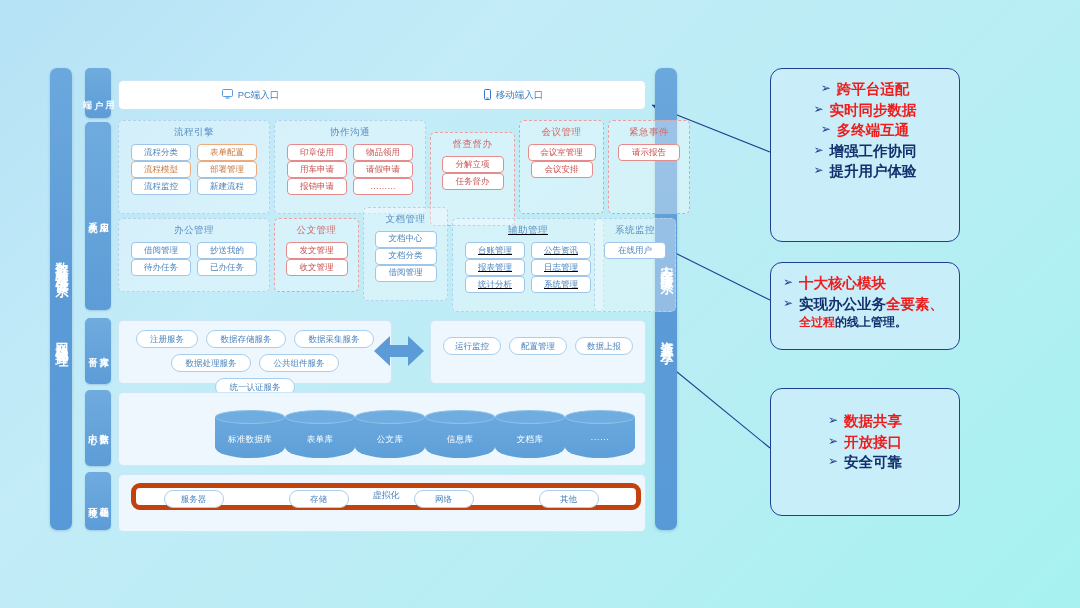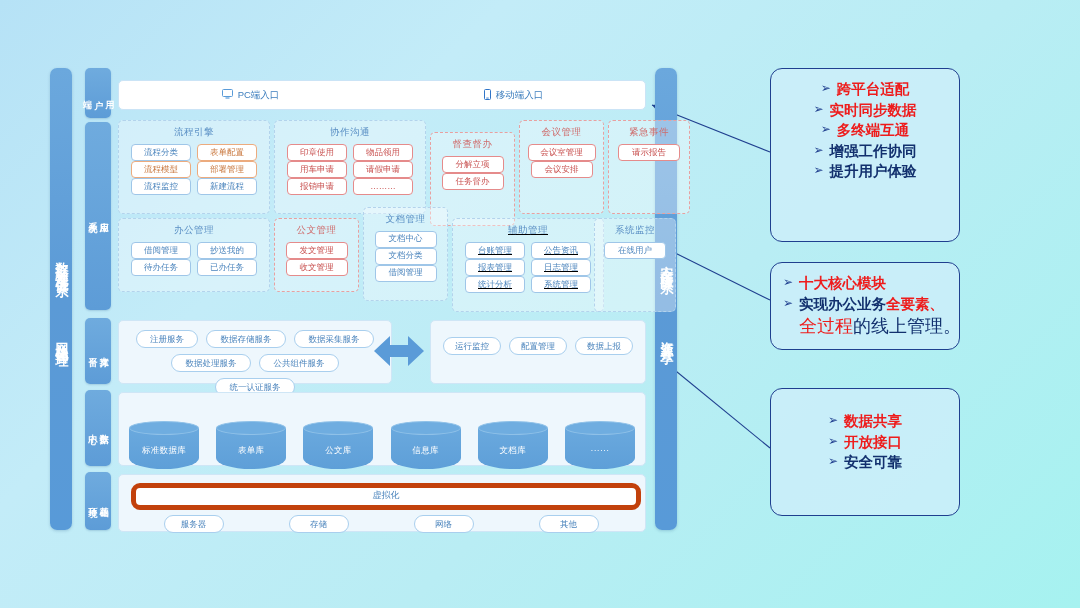--- a/index.html
+++ b/index.html
@@ -91,21 +91,21 @@
   .svc-wrap{display:flex;flex-wrap:wrap;gap:6px 8px;padding:9px 10px;justify-content:center;}
   .pill{
     box-sizing:border-box;height:18px;line-height:16px;
     border:1px solid #a9cfee;border-radius:9px;background:#fff;
     font-size:8.5px;color:#4c85bd;text-align:center;padding:0 6px;white-space:nowrap;
   }
   #dbl-arrow{position:absolute;left:372px;top:331px;width:54px;height:40px;}
 
   
   #data-panel{left:118px;top:392px;width:526px;height:72px;}
-  .cyl-row{display:flex;align-items:center;justify-content:space-between;height:100%;padding:16px 10px;}
+  .cyl-row{display:flex;align-items:center;justify-content:flex-end;height:100%;padding:5px 10px;}
   .cyl{position:relative;width:70px;height:48px;}
   .cyl .body{
     position:absolute;left:0;top:7px;width:70px;height:41px;
     background:linear-gradient(180deg,#6aa9de 0%,#5e9fd8 100%);
     border-radius:0 0 35px 35px/0 0 11px 11px;
   }
   .cyl .top{
     position:absolute;left:0;top:0;width:70px;height:14px;
     background:#6fadE0;border-radius:50%;border:1px solid #8fc1e8;box-sizing:border-box;
   }
@@ -114,42 +114,42 @@
     font-size:8.5px;color:#fff;letter-spacing:.3px;
   }
 
   
   #infra-panel{left:118px;top:474px;width:526px;height:56px;}
   #virt-bar{
     position:absolute;left:12px;top:8px;width:500px;height:17px;
     border:5px solid #c2410c;border-radius:9px;background:#fff;
     font-size:9px;color:#4c85bd;text-align:center;line-height:15px;
   }
-  .infra-row{position:absolute;left:12px;top:40px;width:500px;display:flex;justify-content:space-around;}
+  .infra-row{position:absolute;left:12px;top:15px;width:500px;display:flex;justify-content:space-around;}
   .infra-row .pill{width:60px;}
 
   
   .callout{
     position:absolute;border:1.6px solid #1f3f8f;border-radius:12px;
     background:rgba(205,238,250,.82);
     padding:10px 12px;box-sizing:border-box;
   }
   #callout-1{left:770px;top:68px;width:190px;height:174px;}
   #callout-2{left:770px;top:262px;width:190px;height:88px;}
   #callout-3{left:770px;top:388px;width:190px;height:128px;}
   .co-line{
     display:flex;align-items:flex-start;gap:6px;
     font-size:14.5px;font-weight:bold;line-height:1.42;
     color:#12306e;white-space:nowrap;
   }
   #callout-1 .co-line{justify-content:center;}
   #callout-3 .co-line{justify-content:center;}
   .co-mark{color:#1f3f8f;font-size:12px;line-height:1.65;}
   .co-line.red .co-txt,.co-txt .hl{color:#ee1c1c;}
-  .co-cont{font-size:18px;font-weight:normal;line-height:1.42;color:#12306e;padding-left:16px;white-space:nowrap;}
+  .co-cont{font-size:12px;font-weight:bold;line-height:1.42;color:#12306e;padding-left:16px;white-space:nowrap;}
 
   svg.conn{position:absolute;left:0;top:0;width:1080px;height:608px;pointer-events:none;}
 </style>
 </head>
 <body>
 
 <div class="stage">
 
   <svg class="conn">
     <line x1="770" y1="152" x2="652" y2="105" stroke="#1f3f8f" stroke-width="1.1"></line>

